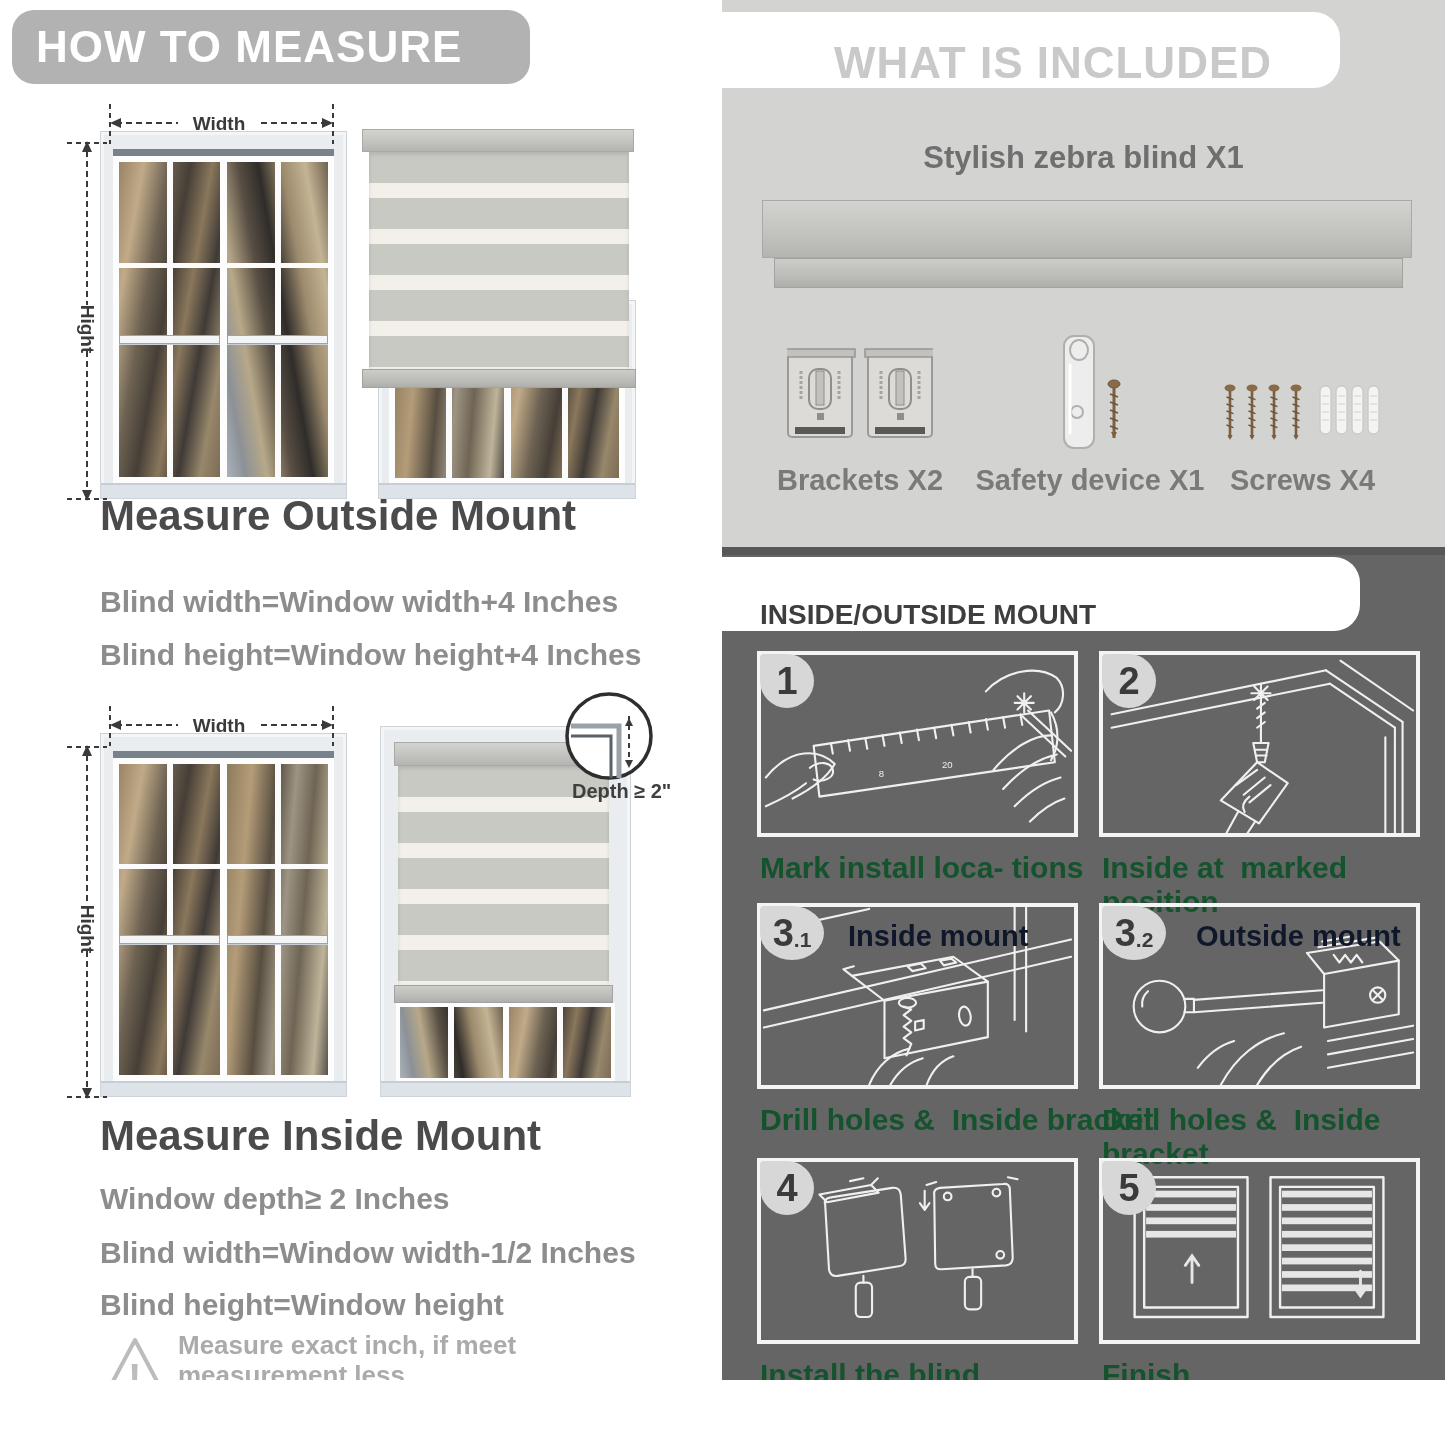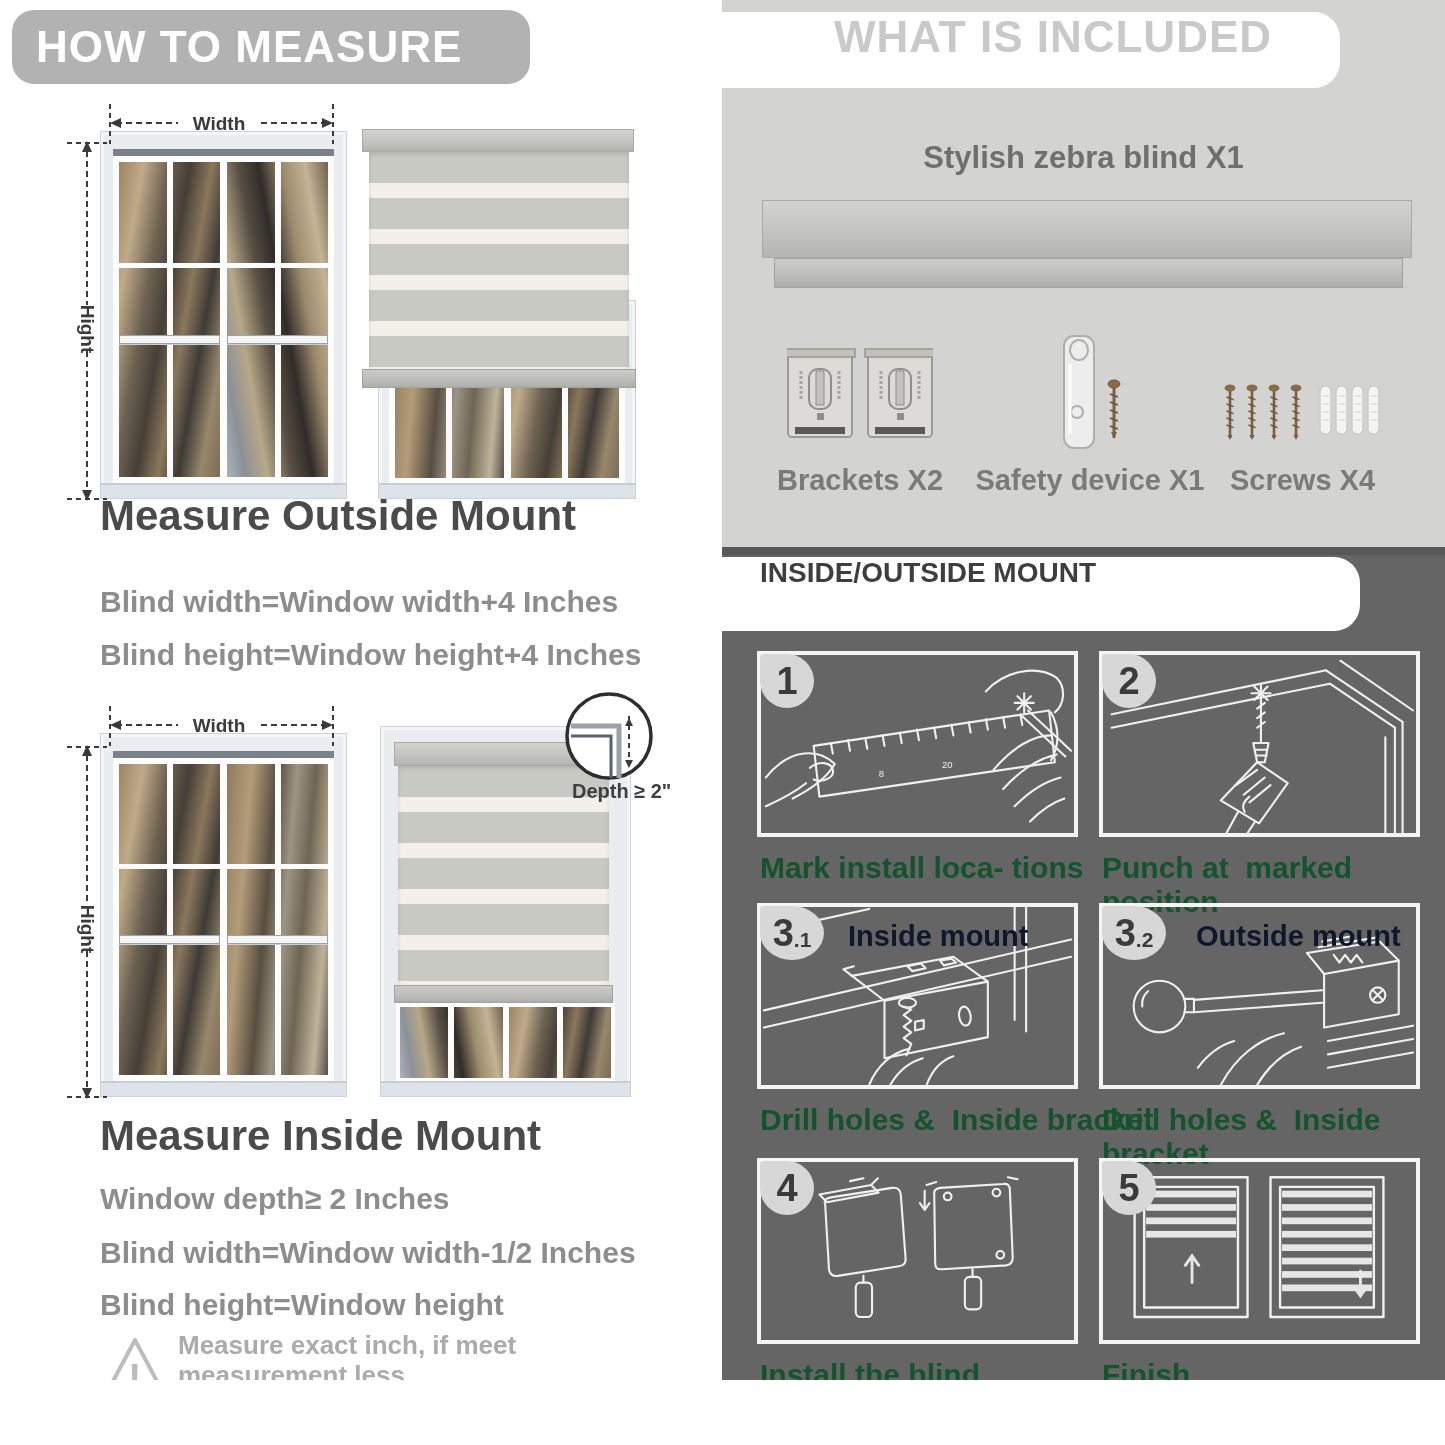--- a/index.html
+++ b/index.html
@@ -4,21 +4,21 @@
 <style>
   html,body{margin:0;padding:0;background:#fff;}
   #stage{position:relative;width:1445px;height:1380px;background:#ffffff;overflow:hidden;
          font-family:"Liberation Sans",sans-serif;}
   .abs{position:absolute;}
   svg text{font-family:"Liberation Sans",sans-serif;}
 
   
   .banner-gray{background:#b2b2b2;border-radius:22px;color:#fff;font-weight:bold;
                font-size:44px;letter-spacing:1px;display:flex;align-items:center;padding-left:24px;}
-  .banner-white{background:#fff;border-radius:0 26px 26px 0;display:flex;align-items:flex-start;}
+  .banner-white{background:#fff;border-radius:0 26px 26px 0;display:flex;align-items:flex-end;}
   .banner-white.included{color:#c9c9c9;font-weight:bold;font-size:44px;letter-spacing:1px;padding-left:112px;}
   .banner-white.mount{color:#3e3e3e;font-weight:bold;font-size:28px;padding-left:38px;}
 
   
   .heading{font-size:42px;font-weight:bold;color:#4b4b4b;}
   .formula{font-size:30px;font-weight:bold;color:#8d8d8d;}
   .warn-text{font-size:26px;font-weight:bold;color:#ababab;line-height:30px;white-space:pre-wrap;}
 
   
   .window{background:#e9edf0;border:1px solid #ccd3d9;box-shadow:inset 0 0 0 3px #f3f5f7;}
@@ -347,21 +347,21 @@
         <path d="M158,112 L190,134 L160,176 L120,152 Z"></path>
         <path d="M136,136 L158,120 M144,146 L166,128 M150,154 L172,136"></path>
         <path d="M138,164 L126,186 M156,174 L148,186"></path>
         <path d="M150,148 q-10,8 -5,16"></path>
       </g>
     </svg>
   </div>
   <div class="abs badge" style="left:1102px;top:654px;width:54px;height:54px;">
     <span>2</span>
   </div>
-  <div class="abs caption" style="left:1102px;top:851px;">Punch at  marked position</div>
+  <div class="abs caption" style="left:1102px;top:851px;">Inside at  marked position</div>
 
   <div class="abs panel" style="left:757px;top:903px;width:321px;height:186px;">
     <svg width="313" height="178" viewBox="0 0 321 186">
       <g stroke="#f0f0f0" stroke-width="2.2" fill="none" stroke-linecap="round" stroke-linejoin="round">
         <path d="M262,0 V118 M274,0 V130"></path>
         <path d="M0,108 L321,34 M0,126 L321,52"></path>
         <path d="M0,26 L110,2"></path>
         <path d="M92,72 L198,52 L234,78 L126,98 Z"></path>
         <path d="M150,62 l14,-3 l5,5 l-14,3 Z M184,56 l12,-2 l5,4 l-13,3 Z"></path>
         <path d="M92,72 l-9,-7 l11,-3"></path>

